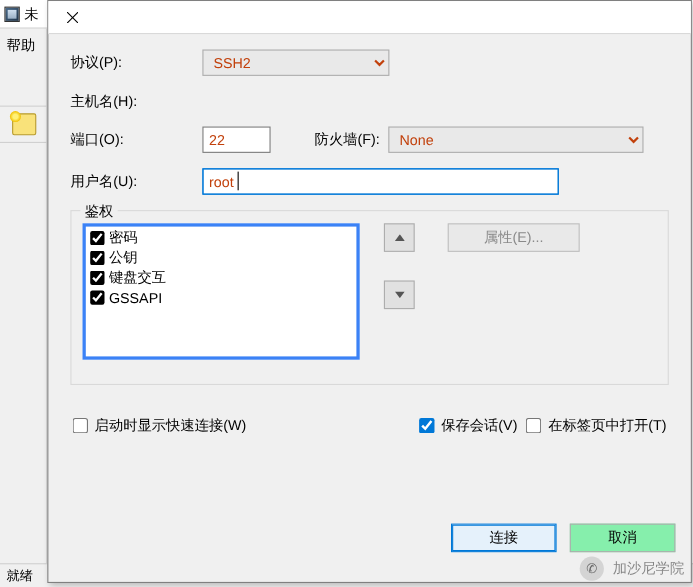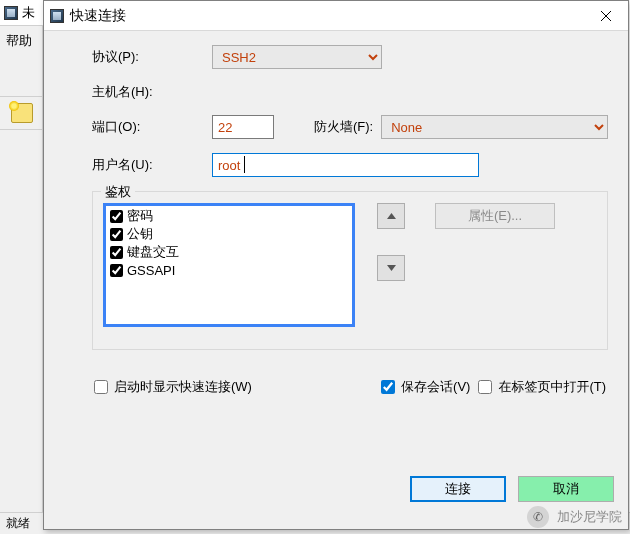--- a/index.html
+++ b/index.html
@@ -77,33 +77,33 @@
     display:flex; align-items:center; gap:6px; padding-left:6px;
     font-size:14px; color:#000;
   }
   .win-btns{ display:flex; height:100%; }
   .win-btn{
     width:44px; display:flex; align-items:center; justify-content:center;
     font-size:14px; color:#000; cursor:default;
   }
 
   .form{
-    position:relative; padding:14px 20px 0 20px;margin-left:28px;
+    position:relative; padding:14px 20px 0 20px;
   }
   .row{ display:flex; align-items:center; margin-bottom:14px; }
   .lbl{ width:120px; color:#000; }
   .combo, .textin{
     height:24px; font:inherit; padding:1px 5px;
     border:1px solid #7a7a7a; background:#fff; color:#c2410c;
   }
   .combo{ width:170px; height:24px; background:#e9e9e9; border:1px solid #adadad; }
   select.combo.firewall{ background:#e9e9e9; }
   .hostname-in{ width:280px; }
   .port-in{ width:62px; }
-  .root-in{ width:267px; border:1px solid #0078d7; outline:1px solid #0078d7; outline-offset:-1px; }
+  .root-in{ width:324px; border:1px solid #0078d7; outline:1px solid #0078d7; outline-offset:-1px; }
   .fw-lbl{ margin-left:40px; margin-right:8px; }
   select.firewall{ flex:1; max-width:232px; }
 
   
   .root-wrap{ position:relative; width:280px; }
   .root-wrap .caret{
     position:absolute; left:32px; top:3px; width:1px; height:17px;
     background:#000;
   }
 
@@ -184,24 +184,20 @@
     <span class="tb-icon"></span>
   </div>
 </div>
 
 <div class="statusbar">
   <span>就绪</span>
 </div>
 
 <div class="dialog">
   <div class="titlebar">
-    <div class="title">
-      <span class="parent-icon"></span>
-      <span>快速连接</span>
-    </div>
     <div class="win-btns">
       <div class="win-btn close">
         <svg width="10" height="10" viewBox="0 0 10 10">
           <line x1="0" y1="0" x2="10" y2="10" stroke="currentColor" stroke-width="1"></line>
           <line x1="10" y1="0" x2="0" y2="10" stroke="currentColor" stroke-width="1"></line>
         </svg>
       </div>
     </div>
   </div>
 

